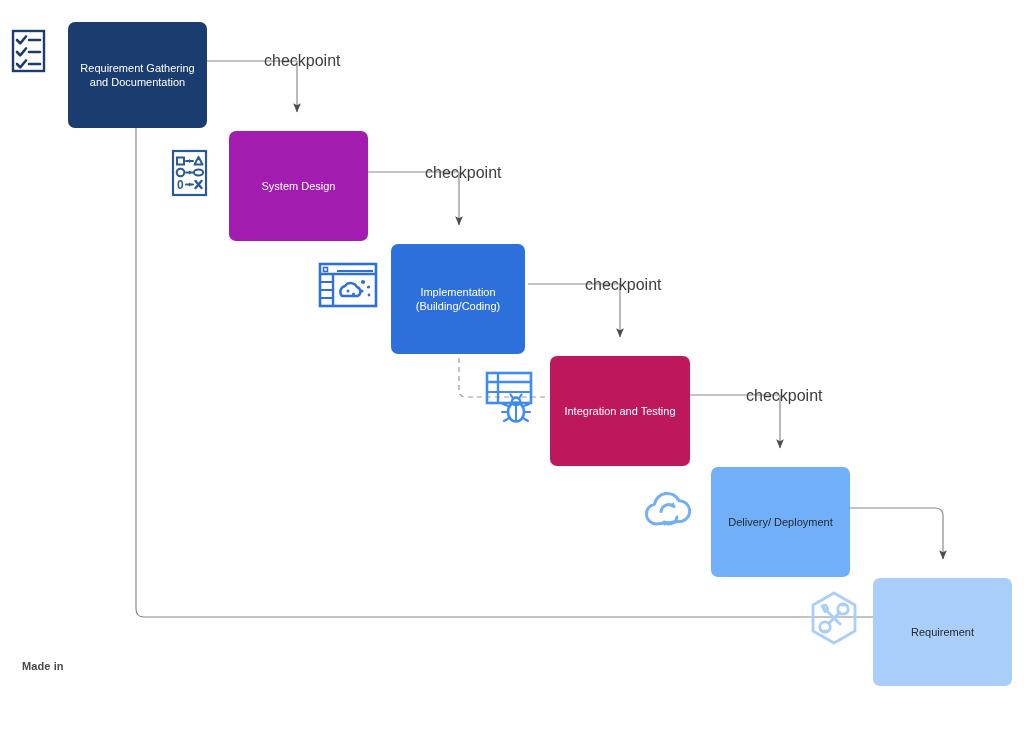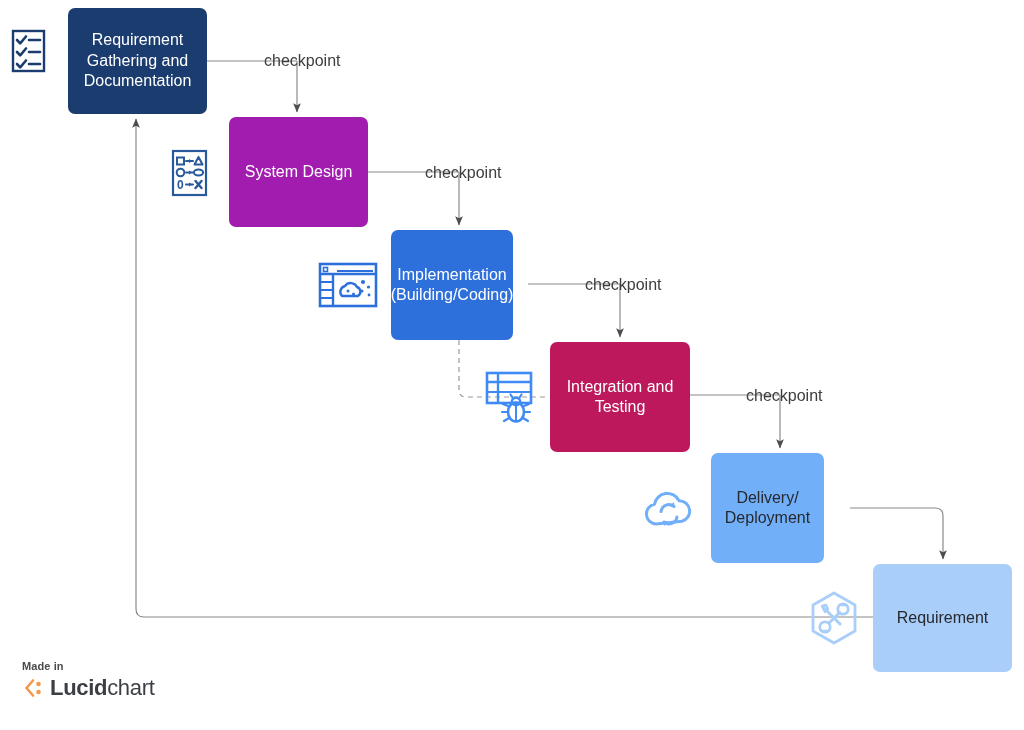--- a/index.html
+++ b/index.html
@@ -21,24 +21,25 @@
     height: 730px;
   }
   .node {
     position: absolute;
     border-radius: 7px;
     display: flex;
     align-items: center;
     justify-content: center;
     text-align: center;
     line-height: 1.28;
-    font-size: 16px;
+    font-size: 11px;
     box-sizing: border-box;
     padding: 20px 8px;
     white-space: pre-line;
+    margin-top: 14px;
   }
   .edge-label {
     position: absolute;
     font-size: 16px;
     color: #3d3d3d;
     white-space: nowrap;
   }
   .icon {
     position: absolute;
   }
@@ -112,29 +113,29 @@
 </svg>
 
 <div class="node" style="left:68px; top:8px; width:139px; height:106px; background:#1B3C6E; color:#ffffff;">
   <span>Requirement Gathering and Documentation</span>
 </div>
 
 <div class="node" style="left:229px; top:117px; width:139px; height:110px; background:#a21caf; color:#ffffff;">
   <span>System Design</span>
 </div>
 
-<div class="node" style="left:391px; top:230px; width:122px; height:110px; background:#2E70DB; color:#ffffff;">
+<div class="node" style="left:391px; top:230px; width:134px; height:110px; background:#2E70DB; color:#ffffff;">
   <span>Implementation (Building/Coding)</span>
 </div>
 
 <div class="node" style="left:550px; top:342px; width:140px; height:110px; background:#be185d; color:#ffffff;">
   <span>Integration and Testing</span>
 </div>
 
-<div class="node" style="left:711px; top:453px; width:113px; height:110px; background:#72AFF9; color:#26292e;">
+<div class="node" style="left:711px; top:453px; width:139px; height:110px; background:#72AFF9; color:#26292e;">
   <span>Delivery/ Deployment</span>
 </div>
 
 <div class="node" style="left:873px; top:564px; width:139px; height:108px; background:#A9CEFA; color:#26292e;">
   <span>Requirement</span>
 </div>
 
 <div class="edge-label" style="left:264px; top:52px;">checkpoint</div>
 <div class="edge-label" style="left:425px; top:164px;">checkpoint</div>
 <div class="edge-label" style="left:585px; top:276px;">checkpoint</div>
@@ -218,23 +219,13 @@
 
   <circle cx="37" cy="19" r="5.2" fill="none" stroke="#A9CEFA" stroke-width="2.8"></circle>
   <path d="M33.6,22.6 L23,33" stroke="#A9CEFA" stroke-width="3" stroke-linecap="round"></path>
   <circle cx="19" cy="37" r="5.2" fill="none" stroke="#A9CEFA" stroke-width="2.8"></circle>
   <path d="M35,15 l5,0" stroke="#A9CEFA" stroke-width="2.4" stroke-linecap="round"></path>
   <path d="M21,41 l-5,0" stroke="#A9CEFA" stroke-width="2.4" stroke-linecap="round"></path>
 </svg>
 
 <div id="watermark">
   <div class="made-in">Made in</div>
-  <div class="logo-row">
-    <svg width="22" height="22" viewBox="0 0 22 22">
-      <path d="M11,3.5 L4.5,11 L11,18.5" fill="none" stroke="#F2994A" stroke-width="2.6" stroke-linecap="round" stroke-linejoin="round"></path>
-      <circle cx="16.5" cy="7" r="2.3" fill="#F2994A"></circle>
-      <circle cx="16.5" cy="15" r="2.3" fill="#F2994A"></circle>
-    </svg>
-    <div class="wordmark">
-      <b>Lucid</b><span>chart</span>
-    </div>
-  </div>
 </div>
 
 </body></html>

